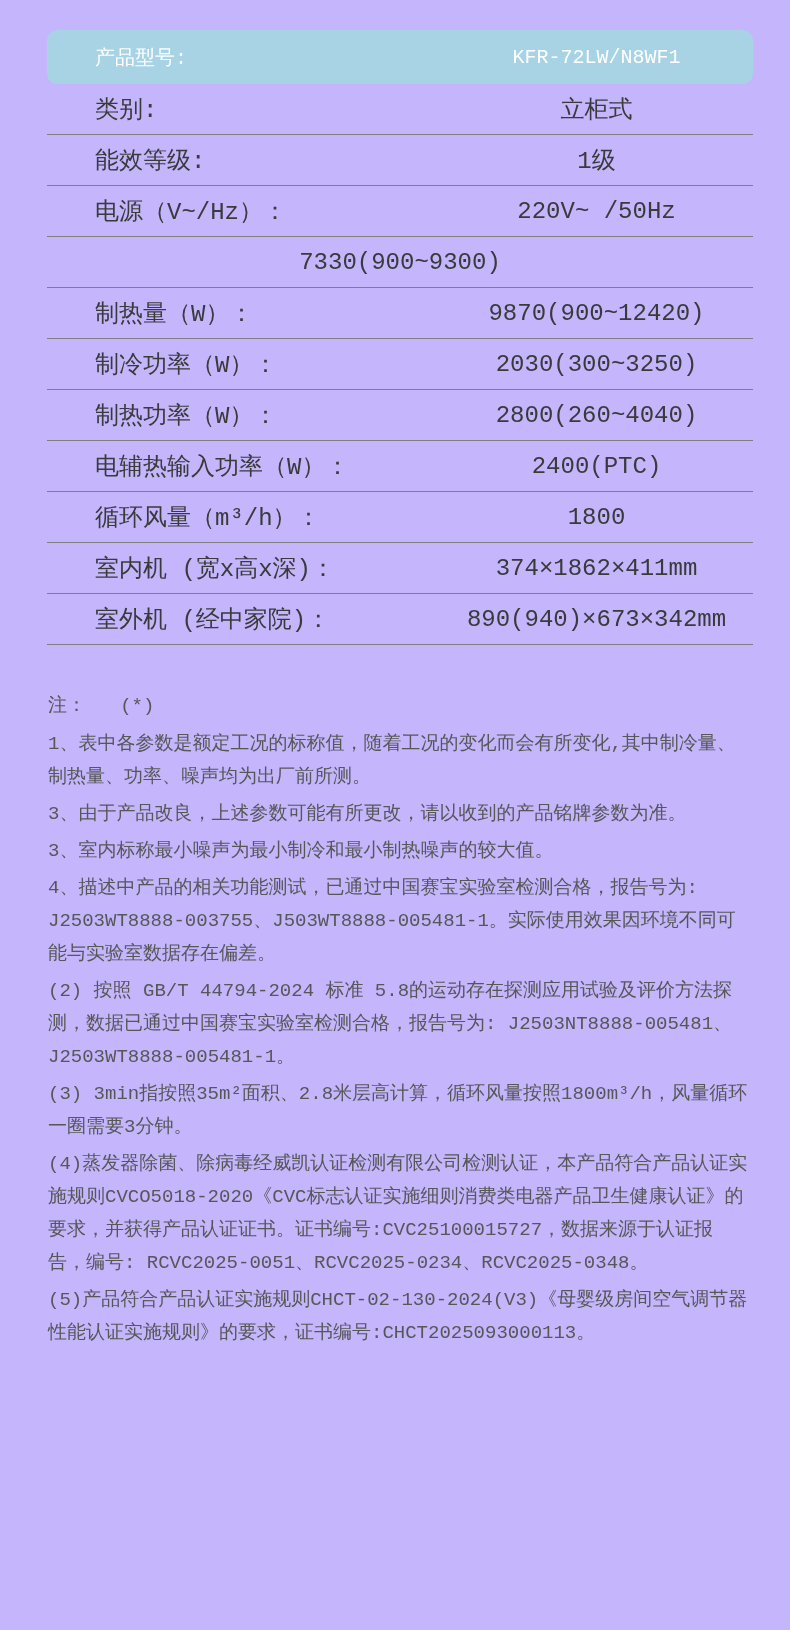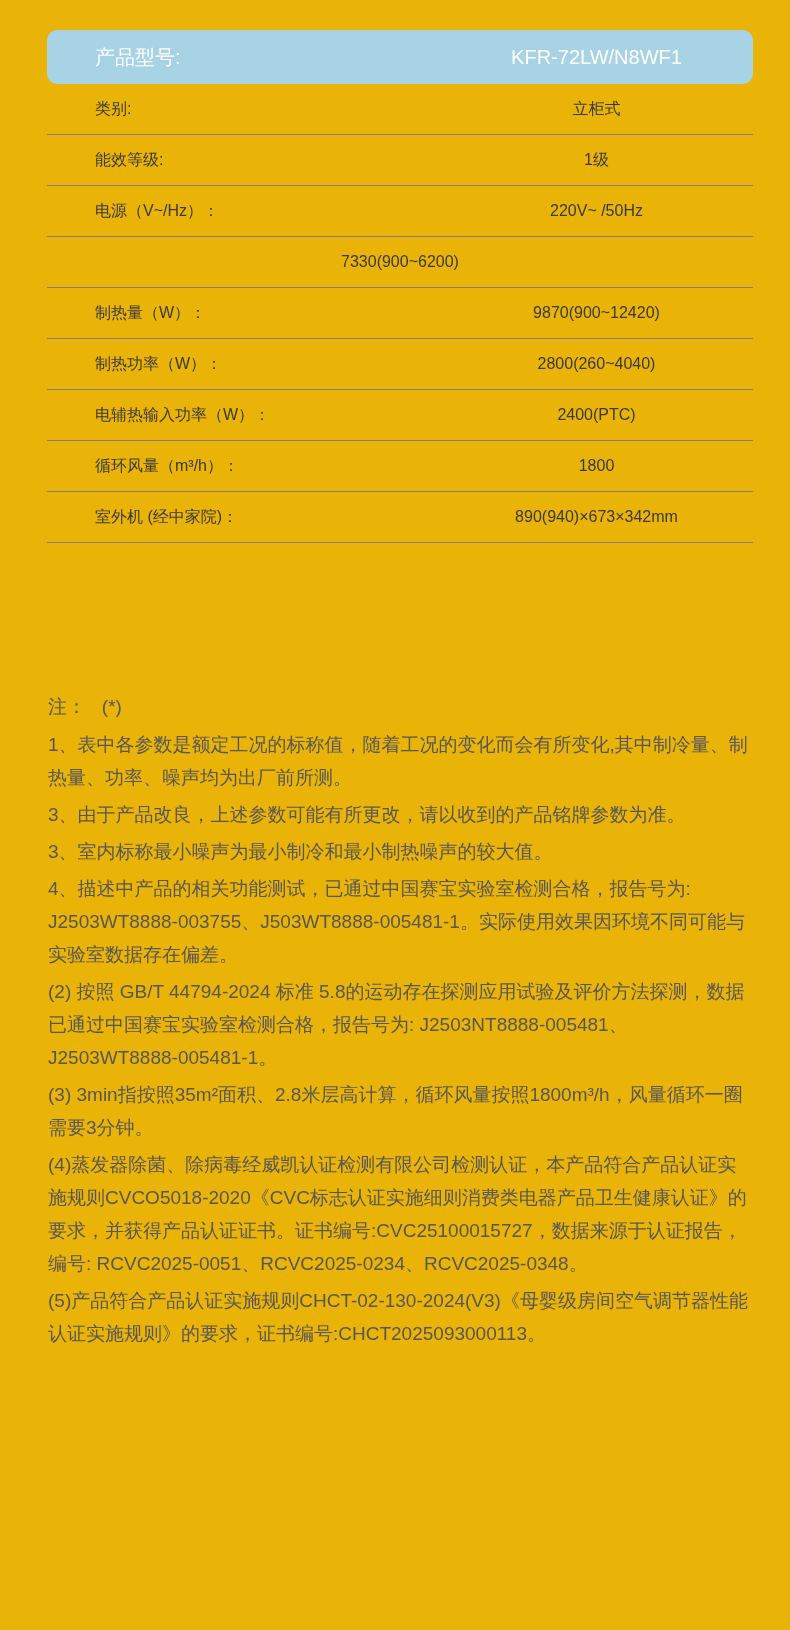--- a/index.html
+++ b/index.html
@@ -4,22 +4,22 @@
 <style>
   html, body {
     margin: 0;
     padding: 0;
     background: #ffffff;
   }
   .page {
     position: relative;
     width: 790px;
     height: 1630px;
-    background: #eab308;
-    font-family: Liberation Sans, sans-serif;
+    background: #c4b5fd;
+    font-family: Liberation Mono, monospace;
     overflow: hidden;
   }
 
   
   .spec-table {
     position: absolute;
     left: 47px;
     top: 30px;
     width: 706px;
   }
@@ -30,21 +30,21 @@
     display: flex;
     align-items: center;
     color: #ffffff;
     font-size: 20px;
   }
   .spec-row {
     height: 50px;
     display: flex;
     align-items: center;
     border-bottom: 1.5px solid #7f7f7f;
-    font-size: 16px;
+    font-size: 24px;
     color: #3a3a3a;
   }
   .col-label {
     box-sizing: border-box;
     padding-left: 48px;
     width: 393px;
     flex-shrink: 0;
     white-space: nowrap;
   }
   .col-value {
@@ -89,37 +89,45 @@
     </div>
     <div class="spec-row">
       <span class="col-label">能效等级:</span>
       <span class="col-value">1级</span>
     </div>
     <div class="spec-row">
       <span class="col-label">电源（V~/Hz）：</span>
       <span class="col-value">220V~ /50Hz</span>
     </div>
     <div class="spec-row">
-      <span class="col-value">7330(900~6200)</span>
+      <span class="col-value">7330(900~9300)</span>
     </div>
     <div class="spec-row">
       <span class="col-label">制热量（W）：</span>
       <span class="col-value">9870(900~12420)</span>
+    </div>
+    <div class="spec-row">
+      <span class="col-label">制冷功率（W）：</span>
+      <span class="col-value">2030(300~3250)</span>
     </div>
     <div class="spec-row">
       <span class="col-label">制热功率（W）：</span>
       <span class="col-value">2800(260~4040)</span>
     </div>
     <div class="spec-row">
       <span class="col-label">电辅热输入功率（W）：</span>
       <span class="col-value">2400(PTC)</span>
     </div>
     <div class="spec-row">
       <span class="col-label">循环风量（m³/h）：</span>
       <span class="col-value">1800</span>
+    </div>
+    <div class="spec-row">
+      <span class="col-label">室内机 (宽x高x深)：</span>
+      <span class="col-value">374×1862×411mm</span>
     </div>
     <div class="spec-row">
       <span class="col-label">室外机 (经中家院)：</span>
       <span class="col-value">890(940)×673×342mm</span>
     </div>
 
   </div>
 
   <div class="notes">
     <p class="note-title">注：   (*)</p>

